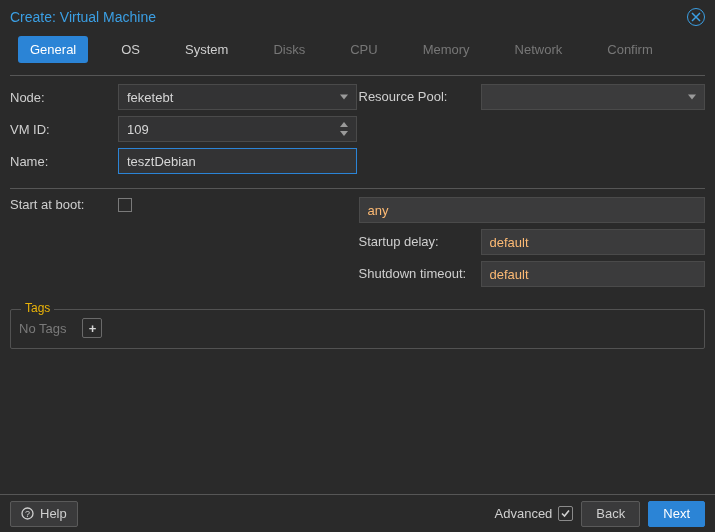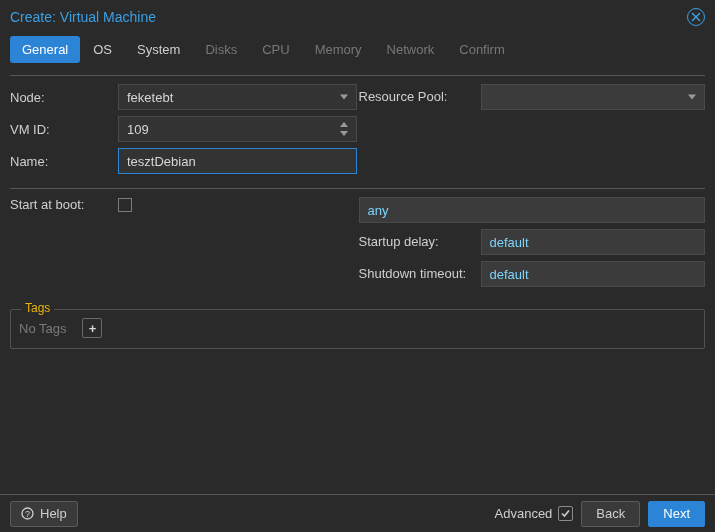--- a/index.html
+++ b/index.html
@@ -28,22 +28,22 @@
     border: 1.5px solid #3b9fe4;
     border-radius: 50%;
     display: flex; align-items: center; justify-content: center;
     color: #3b9fe4;
     cursor: pointer;
     font-size: 12px;
     line-height: 1;
   }
   .tabs {
     display: flex;
-    gap: 1px;
-    padding: 4px 10px 12px 10px;
+    gap: 21px;
+    padding: 4px 10px 12px 18px;
   }
   .tab {
     padding: 6px 12px;
     border-radius: 3px;
     color: #cfcfcf;
     cursor: pointer;
   }
   .tab.active {
     background: #2b84d6;
     color: #fff;
@@ -116,21 +116,21 @@
     width: 0; height: 0;
     border-left: 4px solid transparent;
     border-right: 4px solid transparent;
     border-top: 5px solid #9a9a9a;
   }
   .field.focused {
     border: 1px solid #2b84d6;
   }
   .field.disabled {
     background: #3b3b3c;
-    color: #7dd3fc;
+    color: #fdba74;
   }
   .checkbox {
     width: 14px; height: 14px;
     border: 1px solid #7a7a7a;
     background: transparent;
     display: inline-flex;
     align-items: center; justify-content: center;
   }
   .fieldset {
     border: 1px solid #525252;

